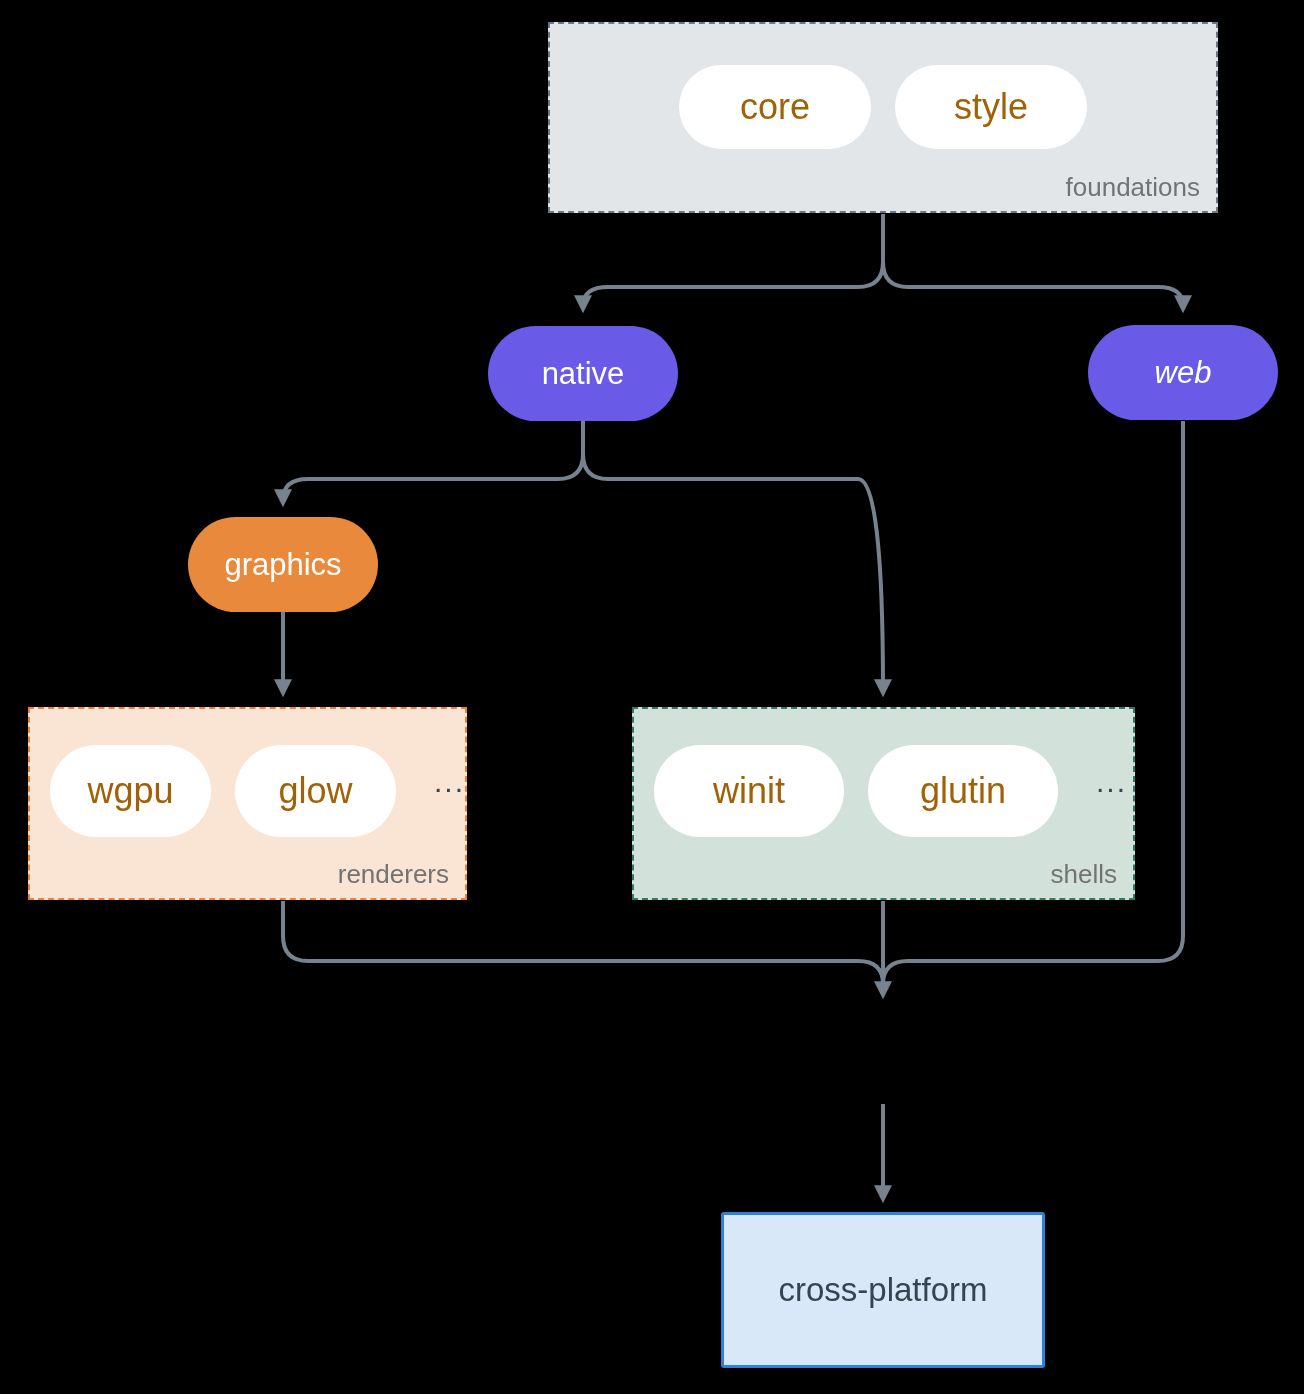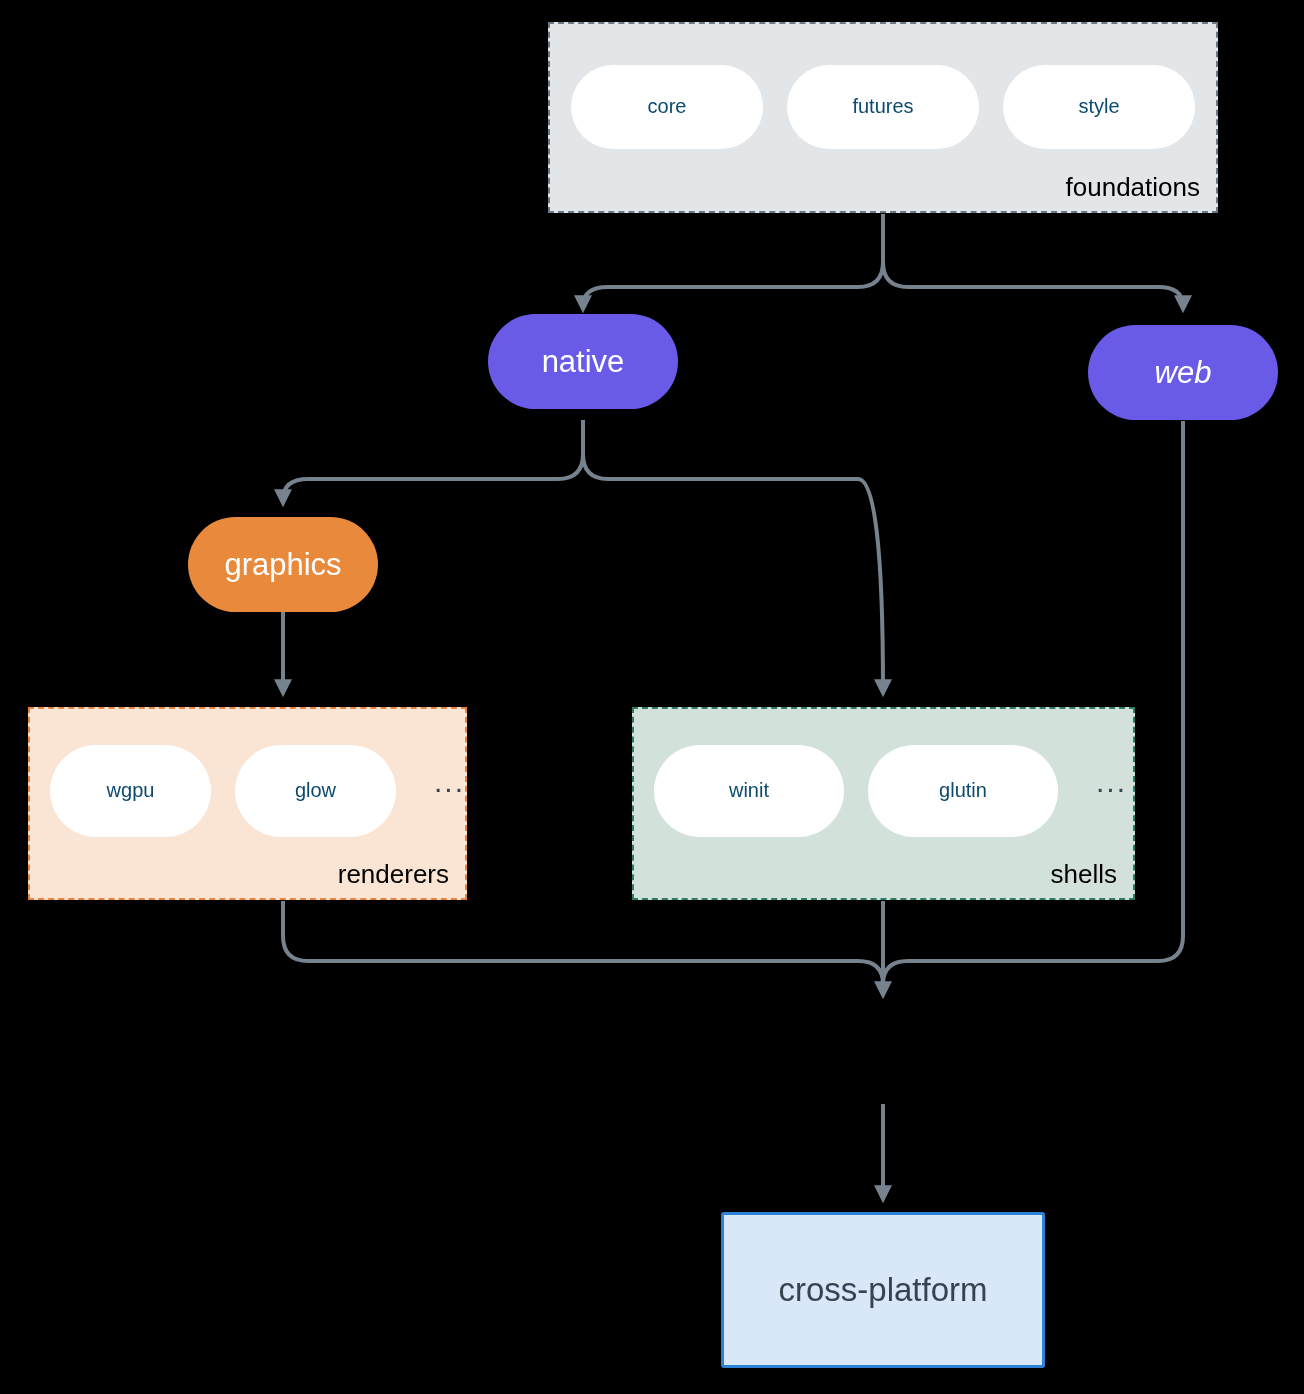--- a/index.html
+++ b/index.html
@@ -41,51 +41,51 @@
   }
   .group-foundations .pill-row{margin-top:32px;height:84px;}
   .group-renderers .pill-row,
   .group-shells .pill-row{margin-top:27px;height:92px;justify-content:flex-start;padding-left:20px;}
 
   .white-pill{
     background:#FFFFFF;
     border-radius:46px;
     width:192px;height:84px;
     display:flex;align-items:center;justify-content:center;
-    font-size:20px;
-    color:#0c4a6e;
+    font-size:36px;
+    color:#a16207;
     margin-top:17px;
   }
   .group-renderers .white-pill,
   .group-shells .white-pill{width:190px;height:92px;}
 
   .ellipsis{
     font-size:30px;
     color:#37444F;
     letter-spacing:2px;
     margin-left:14px;
   }
 
   .group-label{
     position:absolute;
     right:16px;bottom:8px;
     font-size:26px;
-    color:#000000;
+    color:#737373;
   }
 
   
   .node{
     position:absolute;
     width:190px;height:95px;
     border-radius:48px;
     display:flex;align-items:center;justify-content:center;
     font-size:31px;
     color:#FFFFFF;
   }
-  .node-native{left:488px;top:314px;background:#6A5AE8;}
+  .node-native{left:488px;top:326px;background:#6A5AE8;}
   .node-web{left:1088px;top:325px;background:#6A5AE8;font-style:italic;}
   .node-graphics{left:188px;top:517px;background:#E8893B;}
   .node-iced{left:788px;top:1008px;background:#2E8BDD;}
 
   
   .app-box{
     position:absolute;
     left:721px;top:1212px;width:324px;height:156px;
     box-sizing:border-box;
     background:#D8E8F8;
@@ -127,21 +127,20 @@
 
       <path d="M883,901 L883,992" marker-end="url(#arrow)"></path>
 
       <path d="M883,1104 L883,1196" marker-end="url(#arrow)"></path>
     </g>
   </svg>
 
   <div class="group group-foundations">
     <div class="pill-row">
       <div class="white-pill">core</div>
-      <div class="white-pill">futures</div>
       <div class="white-pill">style</div>
     </div>
     <div class="group-label">foundations</div>
   </div>
 
   <div class="node node-native">native</div>
 
   <div class="node node-web">web</div>
 
   <div class="node node-graphics">graphics</div>

